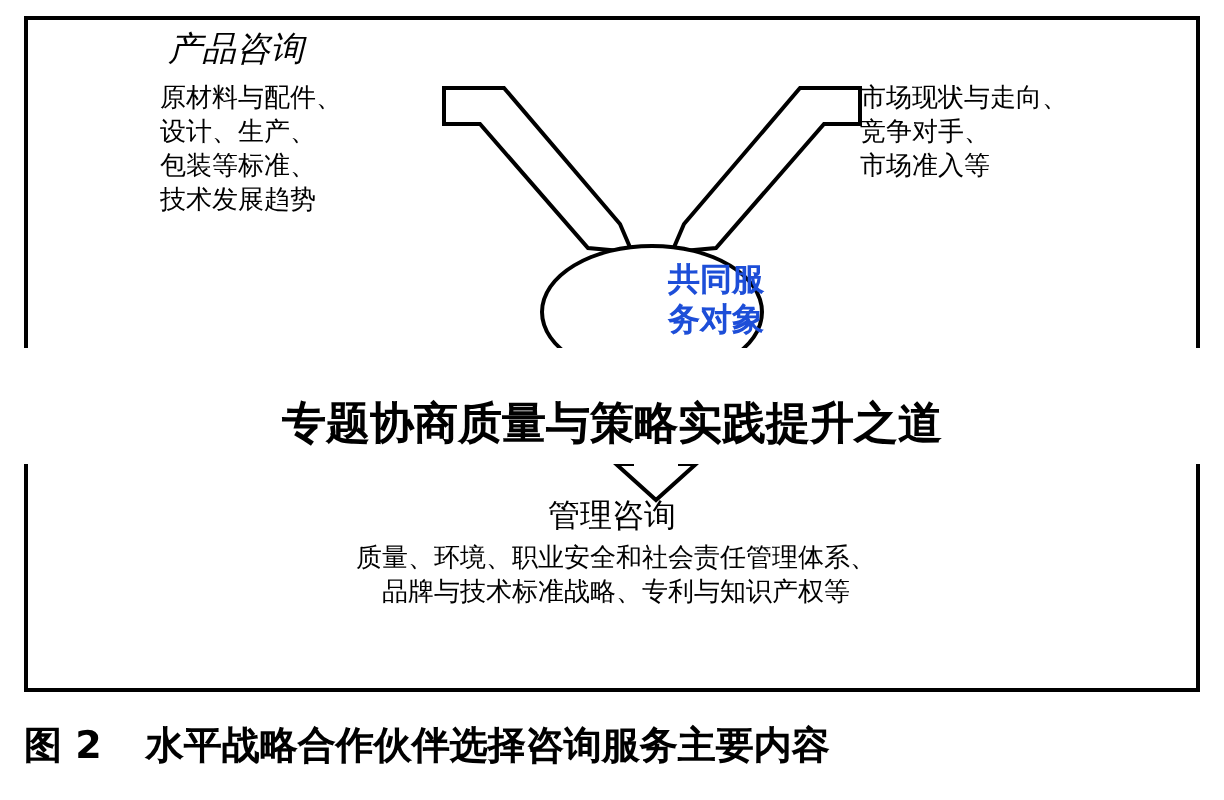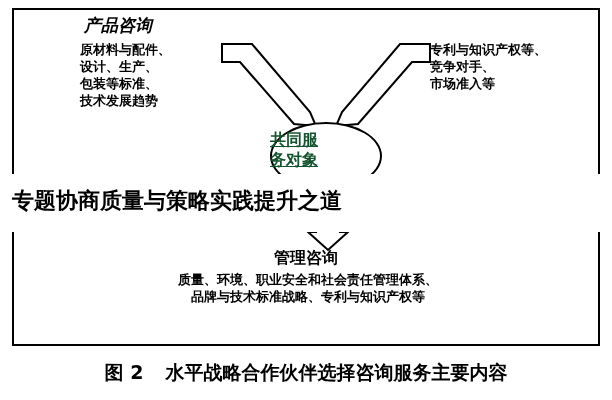--- a/index.html
+++ b/index.html
@@ -24,21 +24,21 @@
     top: 8px;
     width: 588px;
     height: 338px;
     border: 2px solid #000000;
     box-sizing: border-box;
     background: #ffffff;
   }
   .block {
     position: absolute;
     font-family: "DejaVu Sans", "Liberation Sans", sans-serif;
-    font-weight: bold;
+    font-weight: normal;
     color: #000000;
     line-height: 1.30;
     white-space: pre-line;
   }
   .heading {
     font-size: 17px;
     font-style: italic;
   }
   .body-text {
     font-size: 13px;
@@ -84,28 +84,27 @@
     border: 2px solid #000000;
     border-radius: 50%;
     box-sizing: border-box;
     background: #ffffff;
   }
   .ellipse-text {
     position: absolute;
     left: 270px;
     top: 130px;
     width: 112px;
-    text-align: left;
+    text-align: right;
     font-family: "DejaVu Sans", "Liberation Sans", sans-serif;
     font-weight: bold;
     font-size: 16px;
     line-height: 1.25;
-    color: #14532d;
+    color: #1d4ed8;
     white-space: pre-line;
-    text-decoration: underline;
   }
   svg.arrows {
     position: absolute;
     left: 0;
     top: 0;
     width: 612px;
     height: 400px;
     pointer-events: none;
   }
   
@@ -113,34 +112,33 @@
     position: absolute;
     left: 12px;
     top: 174px;
     width: 588px;
     height: 58px;
     background: #ffffff;
   }
   .overlay-text {
     position: absolute;
     left: 12px;
-    top: 186px;
+    top: 197px;
     width: 588px;
-    text-align: left;
+    text-align: center;
     font-family: "DejaVu Sans", "Liberation Sans", sans-serif;
     font-weight: bold;
     font-size: 22px;
     color: #000000;
   }
   .caption {
     position: absolute;
     left: 12px;
     top: 360px;
     width: 588px;
-    text-align: center;
     font-family: "DejaVu Sans", "Liberation Sans", sans-serif;
     font-weight: bold;
     font-size: 19px;
     color: #000000;
   }
   .caption .cap-num {
     margin-right: 22px;
   }
 </style>
 </head>
@@ -168,21 +166,21 @@
   <div class="ellipse"></div>
   <div class="ellipse-text">共同服
 务对象</div>
 
   <div class="block heading" id="product-heading">产品咨询</div>
   <div class="block body-text" id="product-body">原材料与配件、
 设计、生产、
 包装等标准、
 技术发展趋势</div>
 
-  <div class="block body-text" id="market-body">专利与知识产权等、
+  <div class="block body-text" id="market-body">市场现状与走向、
 竞争对手、
 市场准入等</div>
 
   <div class="block body-text" id="management-body">质量、环境、职业安全和社会责任管理体系、
 品牌与技术标准战略、专利与知识产权等</div>
   <div class="block heading" id="management-heading">管理咨询</div>
 
   <div class="overlay-band"></div>
   <div class="overlay-text">专题协商质量与策略实践提升之道</div>
 

